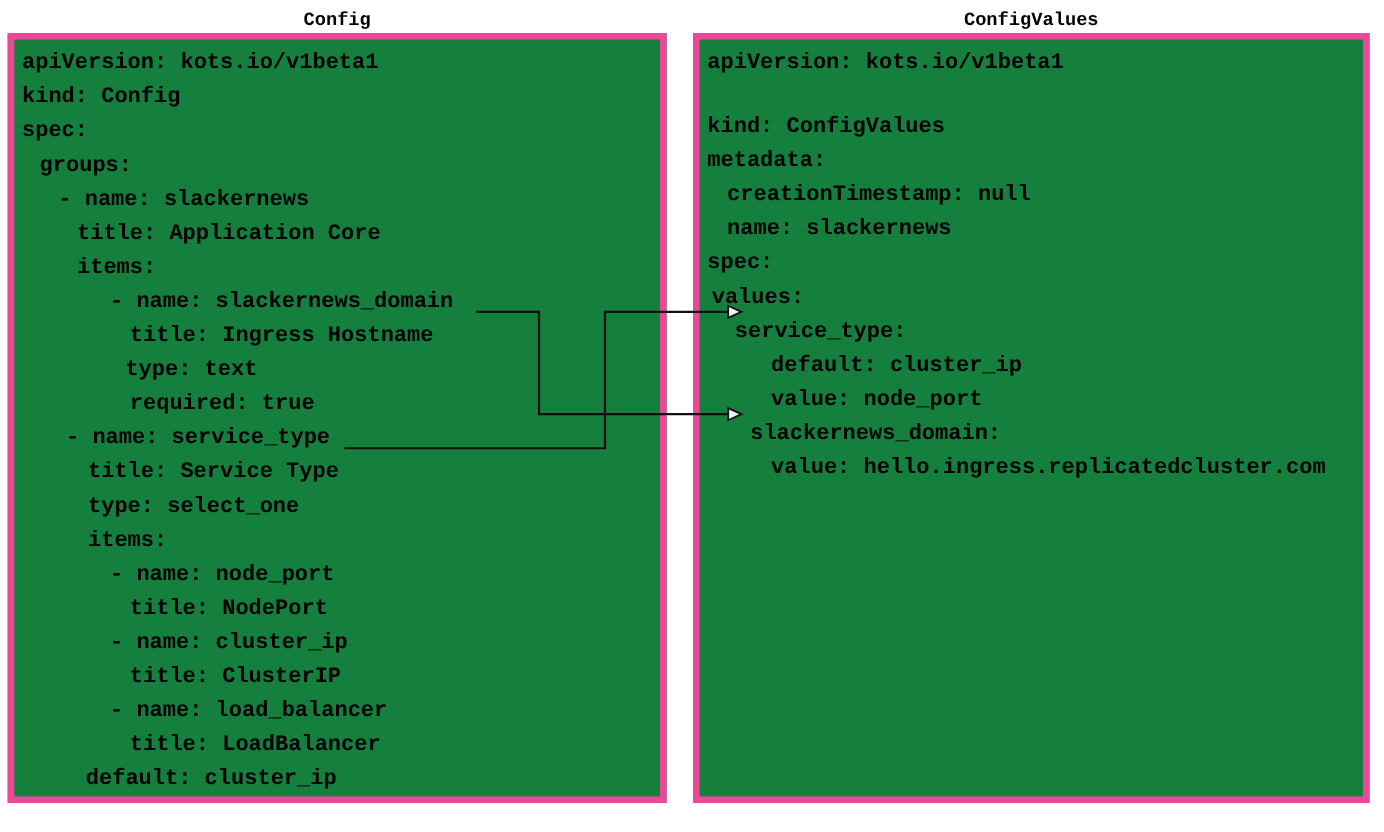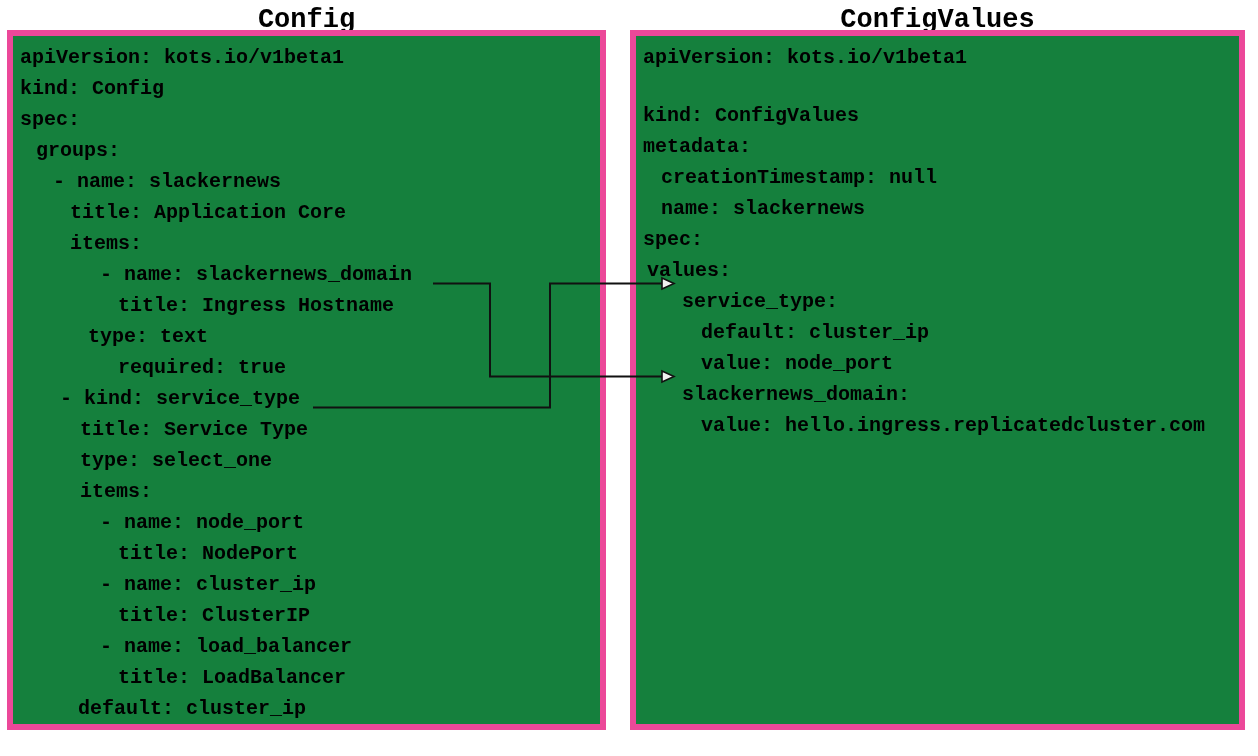--- a/index.html
+++ b/index.html
@@ -7,21 +7,21 @@
     position:relative;
     width:1258px;height:756px;
     background:#ffffff;
     font-family:"Liberation Mono","DejaVu Sans Mono",monospace;
     overflow:hidden;
   }
   .panel-title{
     position:absolute;
     top:5px;height:30px;line-height:30px;
     text-align:center;
-    font-size:27px;font-weight:bold;color:#000000;
+    font-size:17px;font-weight:bold;color:#000000;
     letter-spacing:0;
   }
   #title-config{left:7px;width:599px;}
   #title-configvalues{left:630px;width:615px;}
   .panel{
     position:absolute;
     top:30px;height:700px;
     box-sizing:border-box;
     background:#15803d;
     border:6px solid #ec4899;
@@ -52,44 +52,44 @@
   <div class="panel" id="panel-config">
       <div class="yaml-line" style="padding-left: 7px;">apiVersion: kots.io/v1beta1</div>
       <div class="yaml-line" style="padding-left: 7px;">kind: Config</div>
       <div class="yaml-line" style="padding-left: 7px;">spec:</div>
       <div class="yaml-line" style="padding-left: 23px; text-align: center;">groups:</div>
       <div class="yaml-line" style="padding-left: 40px;">- name: slackernews</div>
       <div class="yaml-line" style="padding-left: 57px;">title: Application Core</div>
       <div class="yaml-line" style="padding-left: 57px;">items:</div>
       <div class="yaml-line" style="padding-left: 87px;">- name: slackernews_domain</div>
       <div class="yaml-line" style="padding-left: 105px;">title: Ingress Hostname</div>
-      <div class="yaml-line" style="padding-left: 75px;">type: text</div>
+      <div class="yaml-line" style="padding-left: 101px;">type: text</div>
       <div class="yaml-line" style="padding-left: 105px;">required: true</div>
-      <div class="yaml-line" style="padding-left: 47px;">- kind: service_type</div>
+      <div class="yaml-line" style="padding-left: 47px;">- name: service_type</div>
       <div class="yaml-line" style="padding-left: 67px;">title: Service Type</div>
       <div class="yaml-line" style="padding-left: 67px;">type: select_one</div>
       <div class="yaml-line" style="padding-left: 67px;">items:</div>
       <div class="yaml-line" style="padding-left: 87px;">- name: node_port</div>
       <div class="yaml-line" style="padding-left: 105px;">title: NodePort</div>
       <div class="yaml-line" style="padding-left: 87px;">- name: cluster_ip</div>
       <div class="yaml-line" style="padding-left: 105px;">title: ClusterIP</div>
       <div class="yaml-line" style="padding-left: 87px;">- name: load_balancer</div>
       <div class="yaml-line" style="padding-left: 105px;">title: LoadBalancer</div>
       <div class="yaml-line" style="padding-left: 65px;">default: cluster_ip</div>
     </div>
 
   <div class="panel" id="panel-configvalues">
       <div class="yaml-line" style="padding-left: 7px;">apiVersion: kots.io/v1beta1</div>
       <div class="yaml-line" style="padding-left: 7px; margin-top: 27px;">kind: ConfigValues</div>
       <div class="yaml-line" style="padding-left: 7px;">metadata:</div>
       <div class="yaml-line" style="padding-left: 25px;">creationTimestamp: null</div>
       <div class="yaml-line" style="padding-left: 25px;">name: slackernews</div>
       <div class="yaml-line" style="padding-left: 7px;">spec:</div>
       <div class="yaml-line" style="padding-left: 11px;">values:</div>
-      <div class="yaml-line" style="padding-left: 46px;">service_type:</div>
+      <div class="yaml-line" style="padding-left: 32px;">service_type:</div>
       <div class="yaml-line" style="padding-left: 65px;">default: cluster_ip</div>
       <div class="yaml-line" style="padding-left: 65px;">value: node_port</div>
       <div class="yaml-line" style="padding-left: 46px;">slackernews_domain:</div>
       <div class="yaml-line" style="padding-left: 65px;">value: hello.ingress.replicatedcluster.com</div>
     </div>
 
   <svg id="arrow-overlay" width="1258" height="756" viewBox="0 0 1258 756">
       <path d="M 433 283.5 H 490 V 376.5 H 662" fill="none" stroke="#111111" stroke-width="2"></path>
       <polygon points="674,376.5 662,371 662,382" fill="#f1f1f1" stroke="#111111" stroke-width="1.6"></polygon>
       <path d="M 313 407.5 H 550 V 283.5 H 662" fill="none" stroke="#111111" stroke-width="2"></path>

